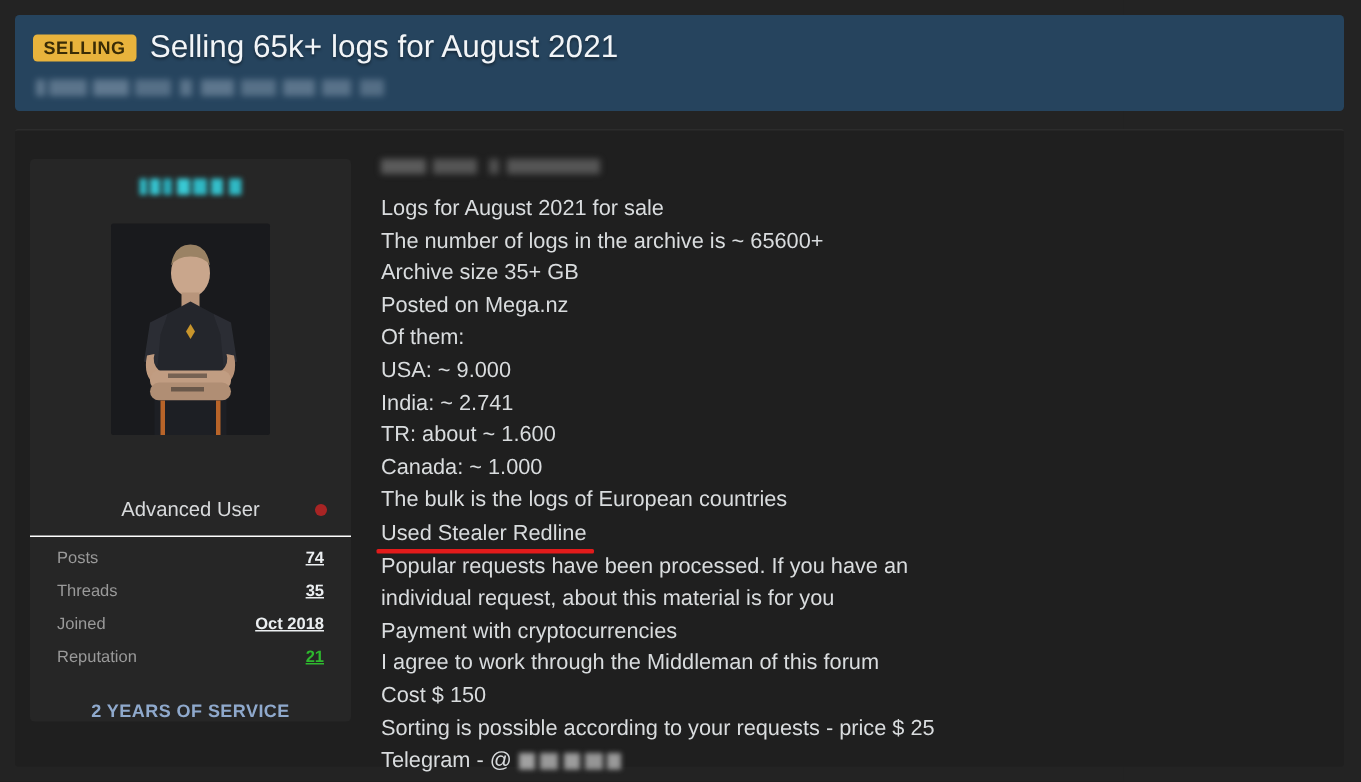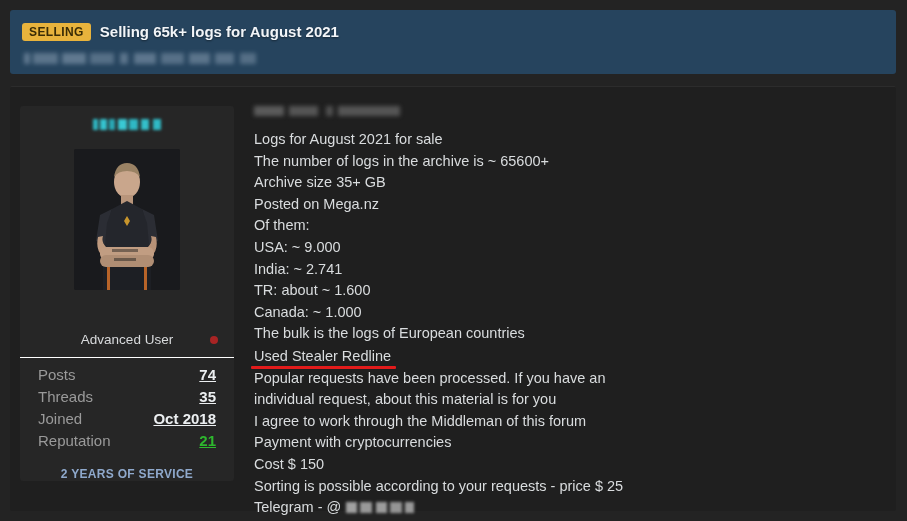--- a/index.html
+++ b/index.html
@@ -47,22 +47,22 @@
     font-weight: bold;
     letter-spacing: 0.4px;
     padding: 3px 7px 3px 7px;
     border-radius: 3px;
     line-height: 1;
     text-shadow: none;
   }
 
   .thread-title {
     color: #f2f5f8;
-    font-size: 15px;
-    font-weight: bold;
+    font-size: 21px;
+    font-weight: normal;
     line-height: 1.1;
     white-space: nowrap;
     text-shadow: 0 1px 2px rgba(0,0,0,0.45);
   }
 
   .thread-subtitle-blur {
     margin-top: 8px;
     margin-left: 2px;
     width: 232px;
     height: 11px;
@@ -164,21 +164,21 @@
 
   .stats {
     padding: 8px 18px 0 18px;
   }
 
   .stat-row {
     display: flex;
     justify-content: space-between;
     align-items: baseline;
     height: 22px;
-    font-size: 15px;
+    font-size: 11px;
     text-align: center;
   }
 
   .stat-label { color: #9a9a9a; }
   .stat-value { color: #eceff1; font-weight: bold; text-decoration: underline; }
   .stat-value.rep { color: #2eb82e; }
 
   .service-badge {
     text-align: center;
     color: #8fa9cc;
@@ -344,22 +344,22 @@
       <div class="post-line">India: ~ 2.741</div>
       <div class="post-line">TR: about ~ 1.600</div>
       <div class="post-line">Canada: ~ 1.000</div>
       <div class="post-line">The bulk is the logs of European countries</div>
 
       <div class="annot-wrap">
         <span class="post-line annotated">Used Stealer Redline</span>
       </div>
 
       <div class="post-line wrapped">Popular requests have been processed. If you have an individual request, about this material is for you</div>
+      <div class="post-line">Payment with cryptocurrencies</div>
       <div class="post-line">I agree to work through the Middleman of this forum</div>
-      <div class="post-line">Payment with cryptocurrencies</div>
       <div class="post-line">Cost $ 150</div>
       <div class="post-line">Sorting is possible according to your requests - price $ 25</div>
 
       <div class="post-line tg-line">
         <span>Telegram - @</span>
         <span class="tg-blur"></span>
       </div>
 
     </div>
   </div>

